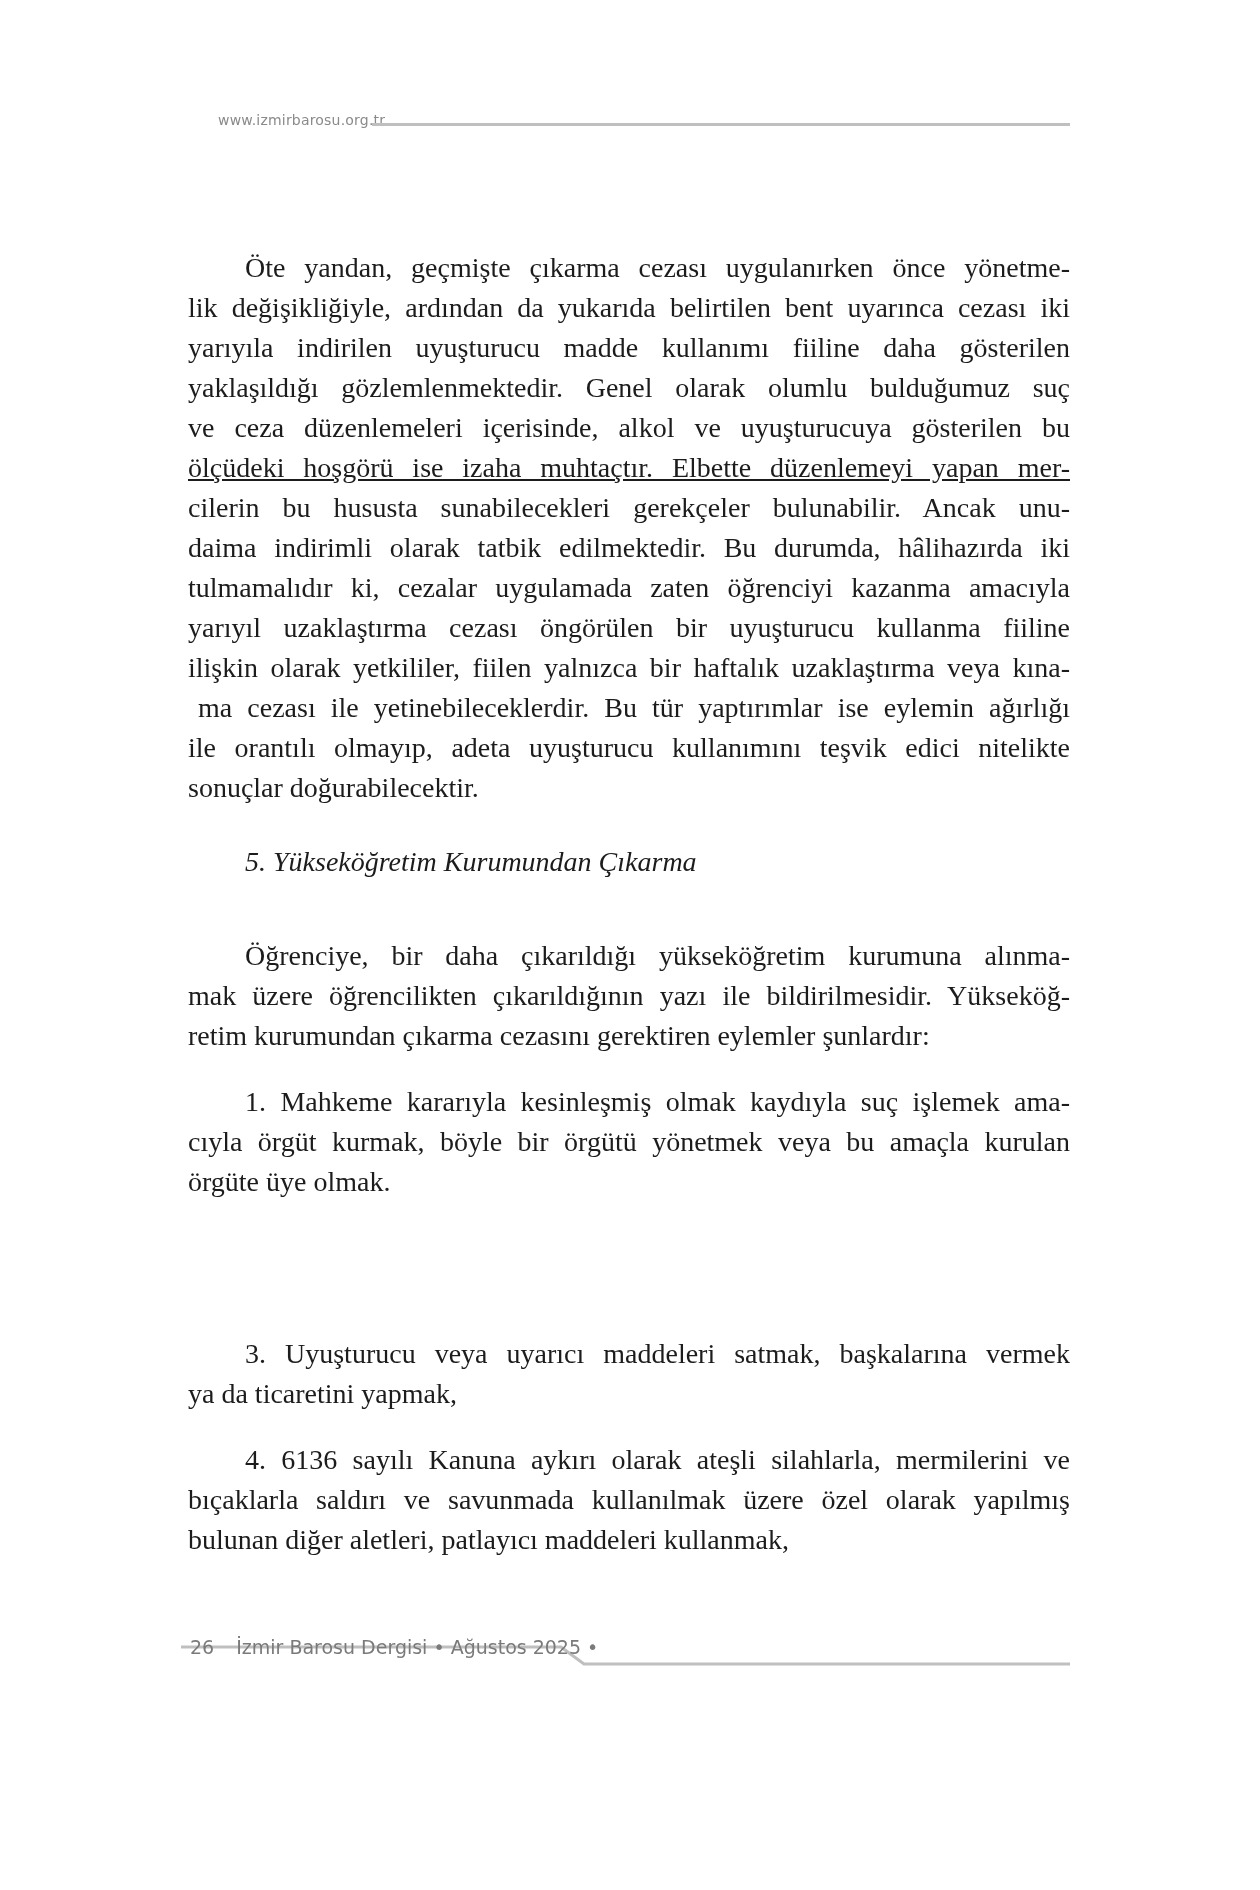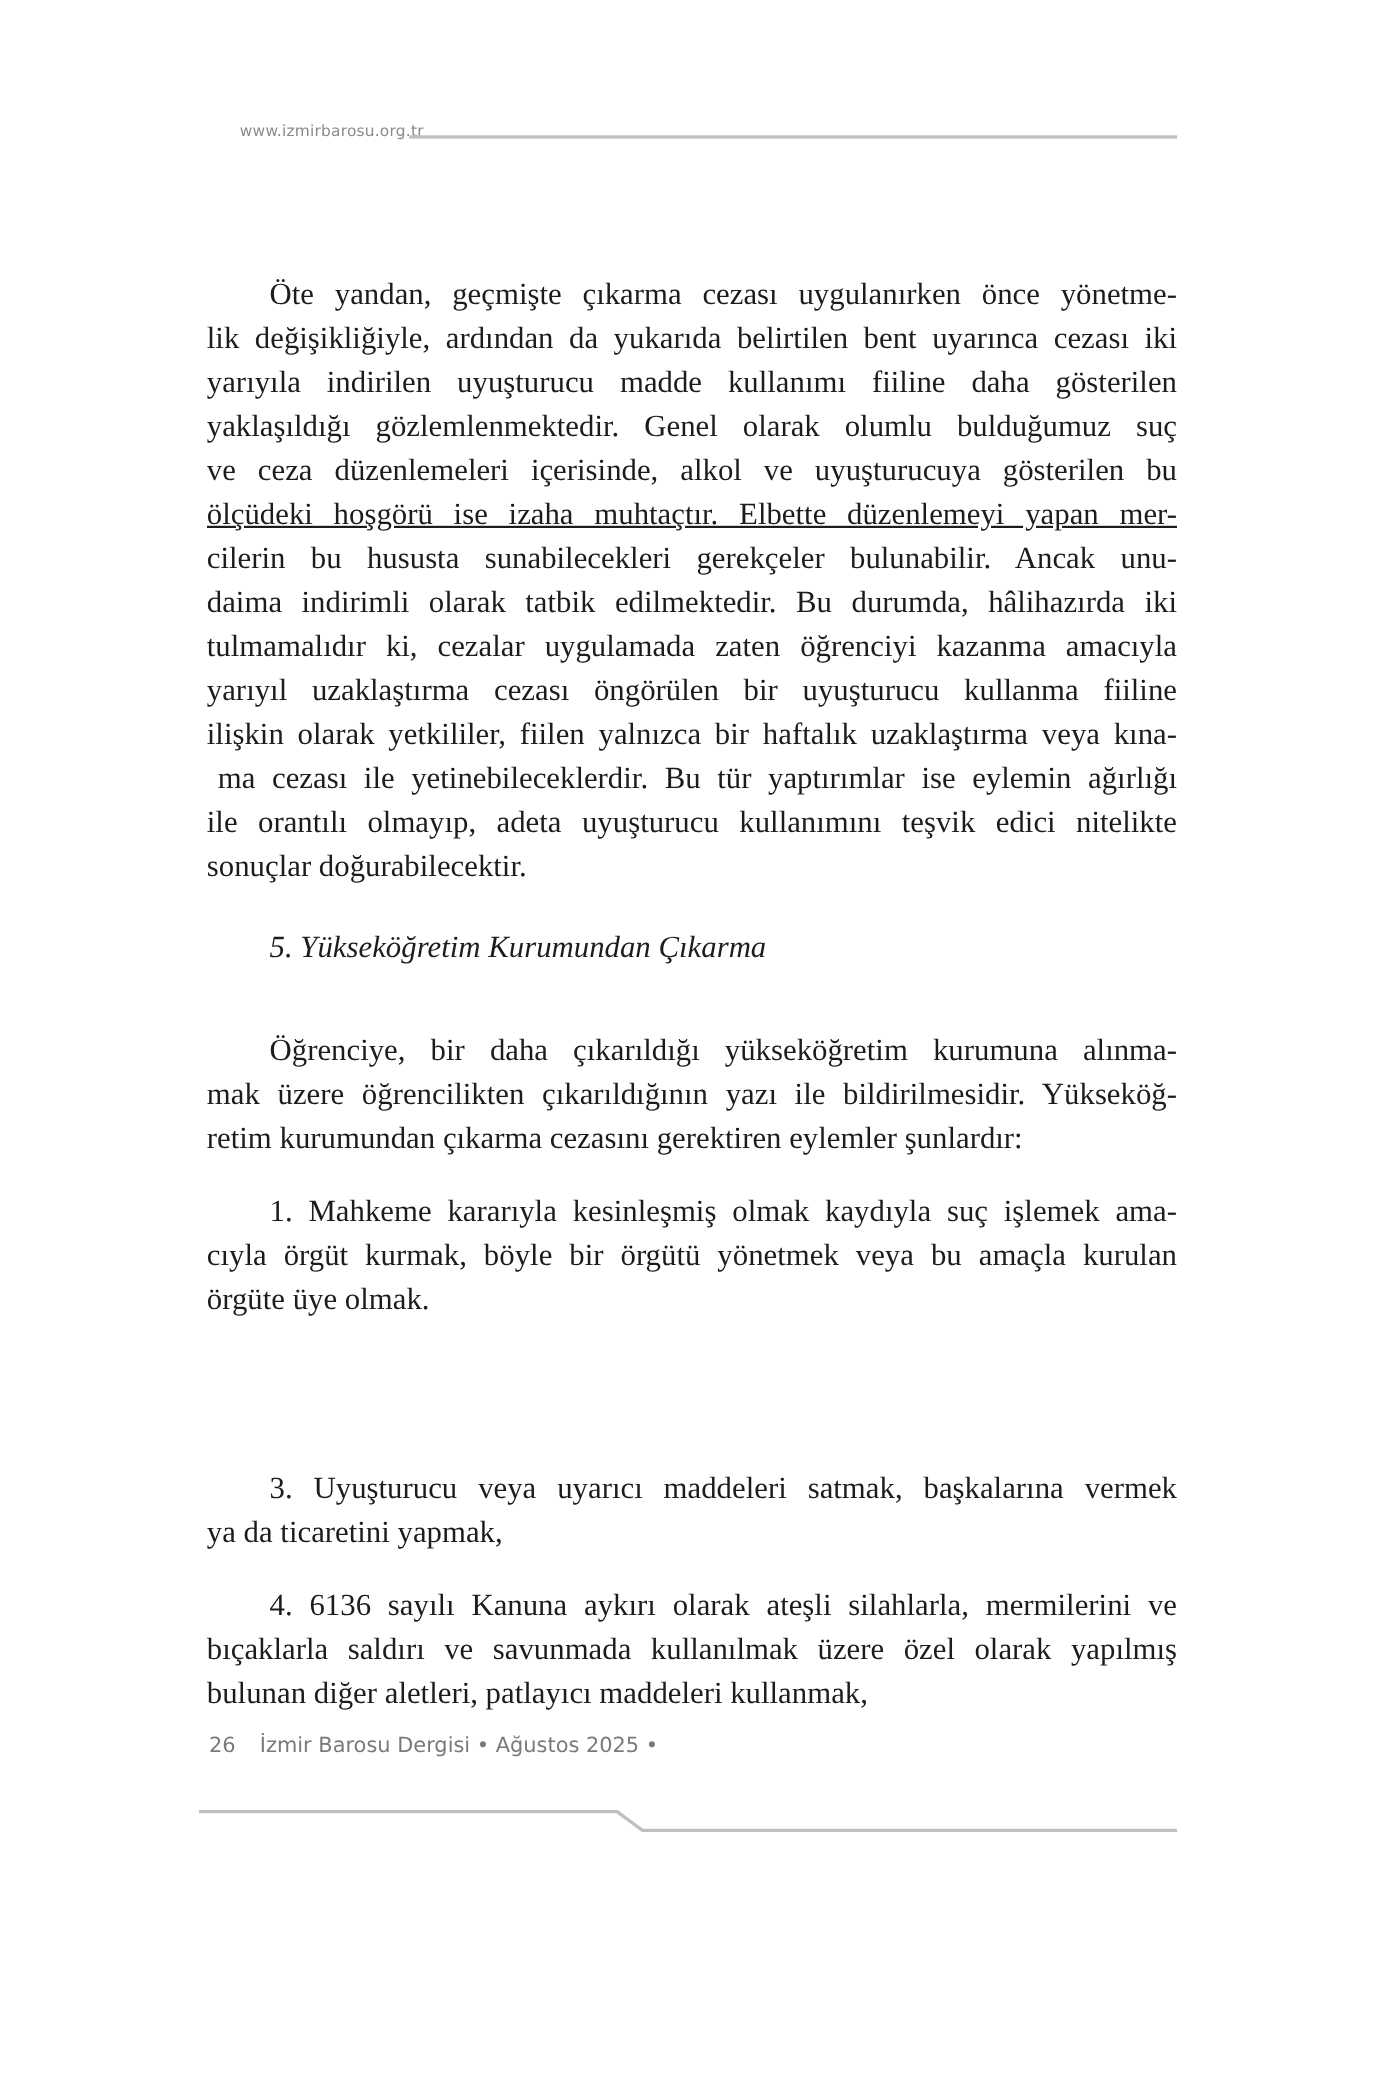--- a/index.html
+++ b/index.html
@@ -26,21 +26,21 @@
   .line.last { text-align-last: left; }
   .line.indent { padding-left: 57px; }
 
   .heading {
     font-style: italic; font-weight: normal; padding-left: 57px;
     height: 40px; line-height: 40px; white-space: nowrap;
   }
 
   .footer-rule-svg { position: absolute; left: 0; top: 0; width: 1260px; height: 1890px; pointer-events: none; }
   .footer-text {
-    position: absolute; left: 190px; top: 1576px;
+    position: absolute; left: 190px; top: 1636px;
     font-family: "DejaVu Sans", sans-serif; font-size: 19px; color: #7a7a7a; white-space: nowrap;
   }
   .footer-text .pg { margin-right: 22px; }
 </style>
 </head>
 <body>
 
 <div class="page">
 
   <div class="header-url">www.izmirbarosu.org.tr</div>

